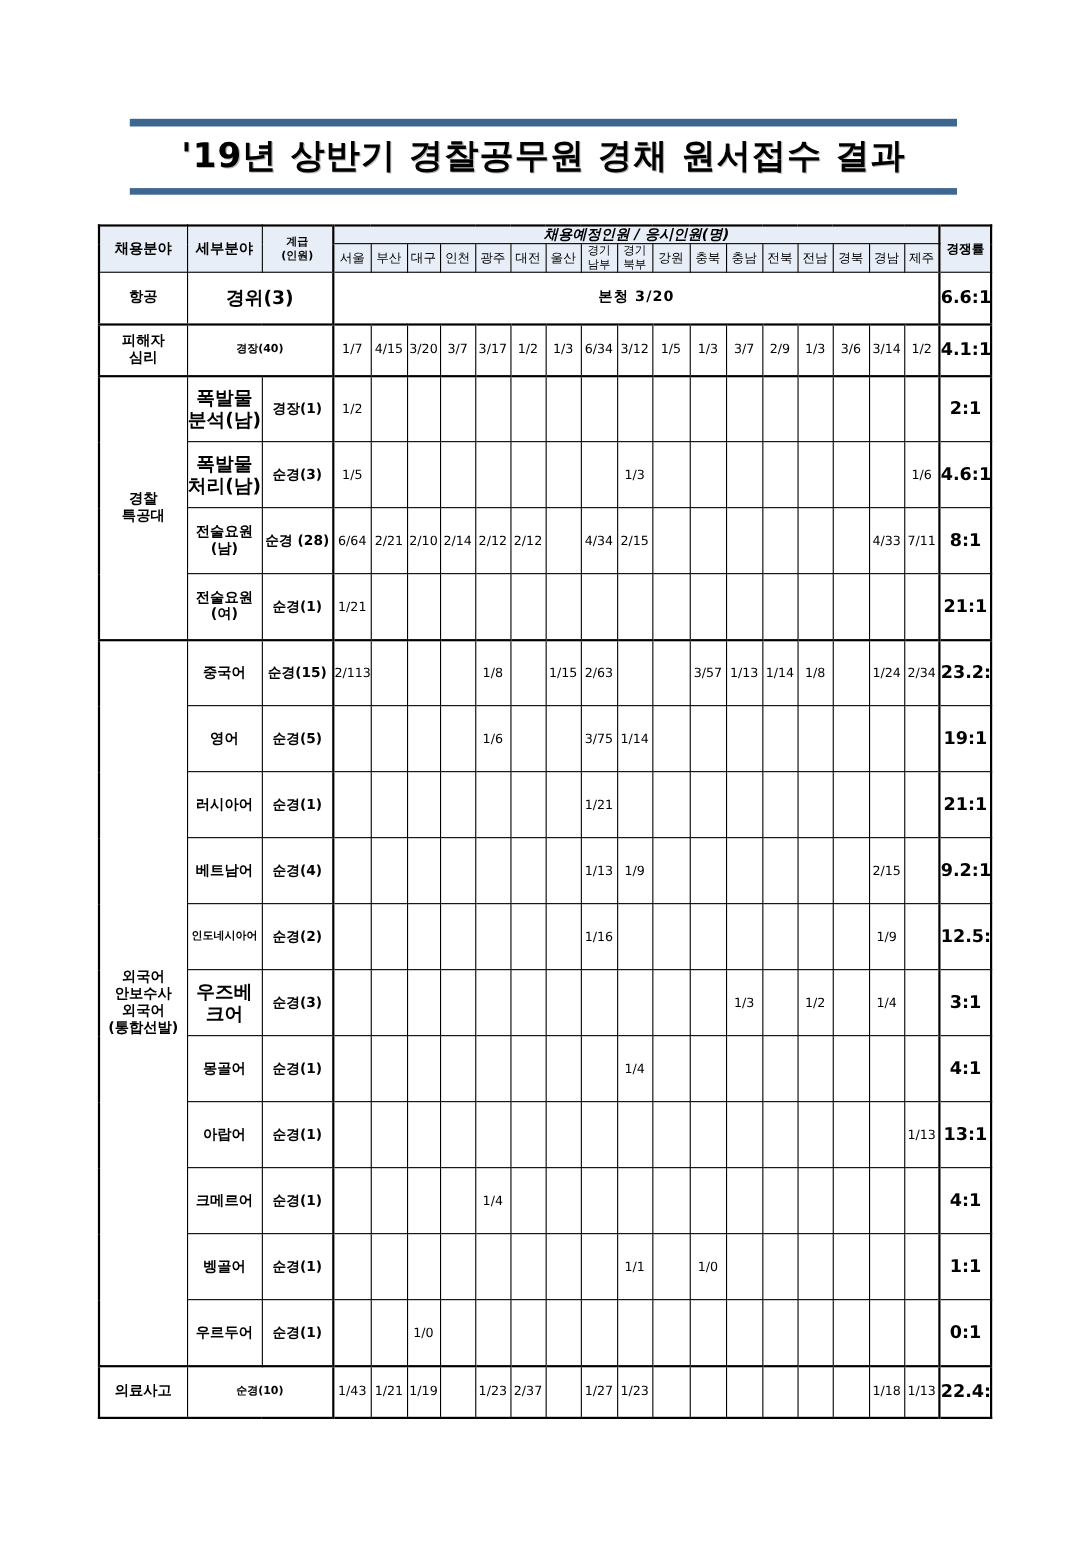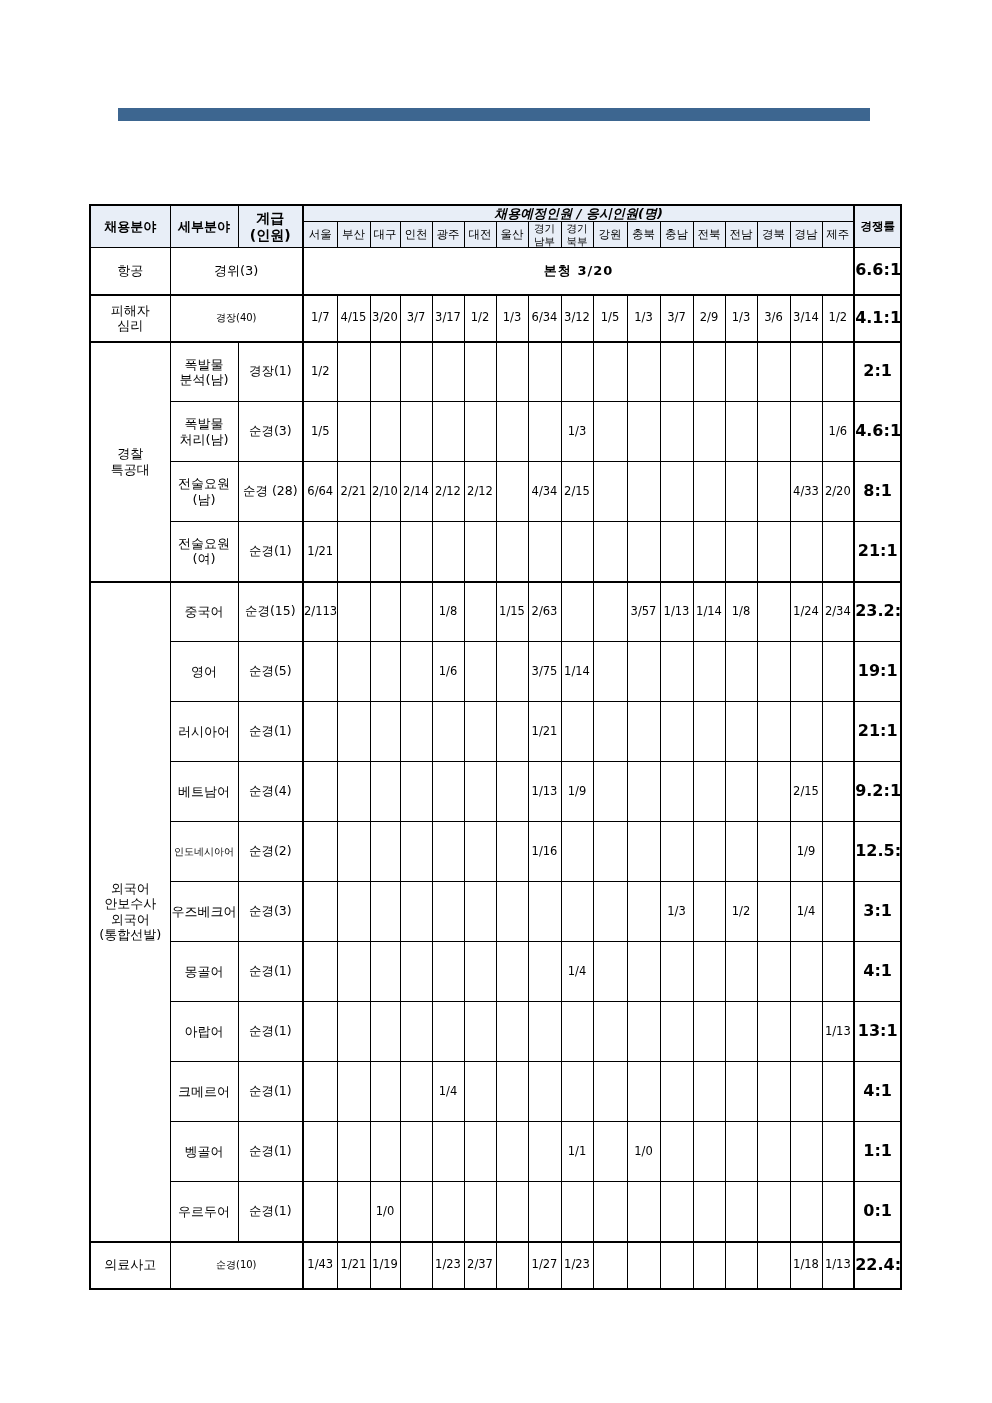--- a/index.html
+++ b/index.html
@@ -58,50 +58,51 @@
     vertical-align: middle;
     line-height: 1.18;
     overflow: hidden;
   }
   thead th {
     background: #e8eef7;
     font-weight: bold;
   }
   .hd-main { font-size: 13px; font-style: italic; }
   .hd-cat  { font-size: 13px; }
-  .hd-grade{ font-size: 14px; margin-top: 28px; }
+  .hd-grade{ font-size: 10px; margin-top: 28px; }
   .hd-rate { font-size: 11.5px; }
   .hd-region { font-size: 11.5px; font-weight: normal; }
   .hd-region.two-line { font-size: 10.5px; }
 
   
   .thick-top { border-top: 2.5px solid #000 !important; }
   .thick-left { border-left: 2.5px solid #000 !important; }
 
   table.main { border: 2.5px solid #000; }
 
   td.cat, td.sub, td.grade {
-    font-weight: normal;
+    font-weight: bold;
     font-size: 13px;
   }
-  td.sub.small { font-size: 13px; }
+  td.sub.small { font-size: 17px; }
   td.sub.xsmall { font-size: 10px; }
   td.grade { font-size: 12.5px; }
   td.val { font-size: 11.5px; }
   td.rate { font-size: 16px; font-weight: bold; }
   td.hq { font-size: 13px; font-weight: bold; letter-spacing: 1px; margin-left: 15px; }
 
   .r-body td { height: 47px; }
   .r-tall td { height: 60px; }
 </style>
 </head>
 <body>
 
 <div class="title-block">
   <div class="title-rule"></div>
+  <div class="title-text">'19년 상반기 경찰공무원 경채 원서접수 결과</div>
   <div class="title-rule bottom"></div>
 </div>
 
 <div class="table-wrap">
   <table class="main">
     <colgroup>
       <col style="width:80px">
       <col style="width:68px">
       <col style="width:65px">
       <col style="width:34px">
@@ -297,21 +298,21 @@
           <td class="val"></td>
           <td class="val">4/34</td>
           <td class="val">2/15</td>
           <td class="val"></td>
           <td class="val"></td>
           <td class="val"></td>
           <td class="val"></td>
           <td class="val"></td>
           <td class="val"></td>
           <td class="val">4/33</td>
-          <td class="val">2/20</td>
+          <td class="val">7/11</td>
           <td class="rate thick-left">8:1</td>
         </tr>
         <tr class="r-tall">
           <td class="sub">
             <div>전술요원</div>
             <div>(여)</div>
           </td>
           <td class="grade">순경(1)</td>
           <td class="val thick-left">1/21</td>
           <td class="val"></td>

